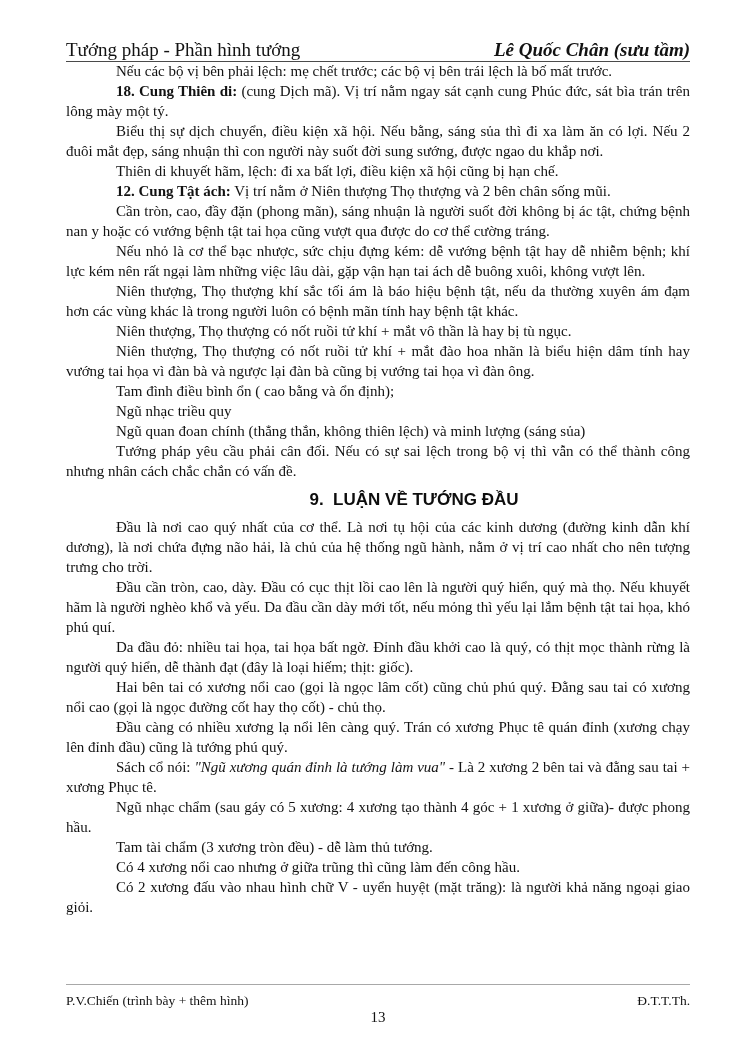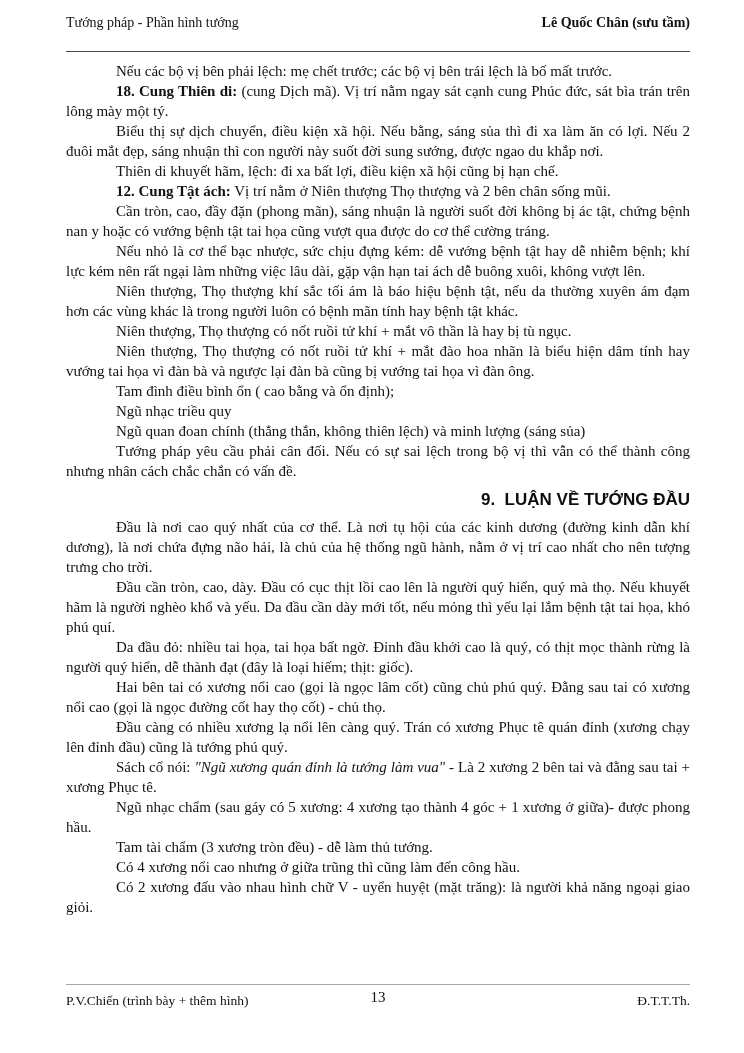--- a/index.html
+++ b/index.html
@@ -7,49 +7,49 @@
     position: relative;
     width: 744px;
     height: 1053px;
     background: #ffffff;
     font-family: "Liberation Serif", serif;
     color: #121212;
     overflow: hidden;
   }
   .page-header {
     position: absolute;
-    top: 15px;
+    top: 39px;
     left: 66px;
     right: 54px;
     display: flex;
     justify-content: space-between;
     align-items: baseline;
-    font-size: 14px;
-    padding-bottom: 20px;
+    font-size: 19px;
+    padding-bottom: 0;
     border-bottom: 1px solid #4a4a4a;
   }
   .header-left { font-style: normal; }
-  .header-right { font-weight: bold; }
+  .header-right { font-weight: bold; font-style: italic; }
   .content {
     position: absolute;
     top: 61px;
     left: 66px;
     right: 54px;
     font-size: 15px;
     line-height: 20px;
     text-align: justify;
   }
   .para { margin: 0; text-indent: 50px; }
   .section-heading {
     font-family: "Liberation Sans", sans-serif;
     font-size: 17px;
     font-weight: bold;
     margin: 9px 0 7px 72px;
     text-indent: 0;
-    text-align: right;
+    text-align: center;
     white-space: pre-wrap;
     color: #0d0d0d;
   }
   .bold { font-weight: bold; }
   .italic { font-style: italic; }
   .page-footer {
     position: absolute;
     left: 66px;
     right: 54px;
     top: 984px;
@@ -57,21 +57,21 @@
     padding-top: 8px;
     display: flex;
     justify-content: space-between;
     align-items: center;
     font-size: 13.5px;
   }
   .footer-page {
     position: absolute;
     left: 0;
     right: 0;
-    top: 4px;
+    top: 24px;
     text-align: center;
     font-size: 15px;
   }
 </style>
 </head>
 <body>
 
 <div class="page">
 
   <div class="page-header">

